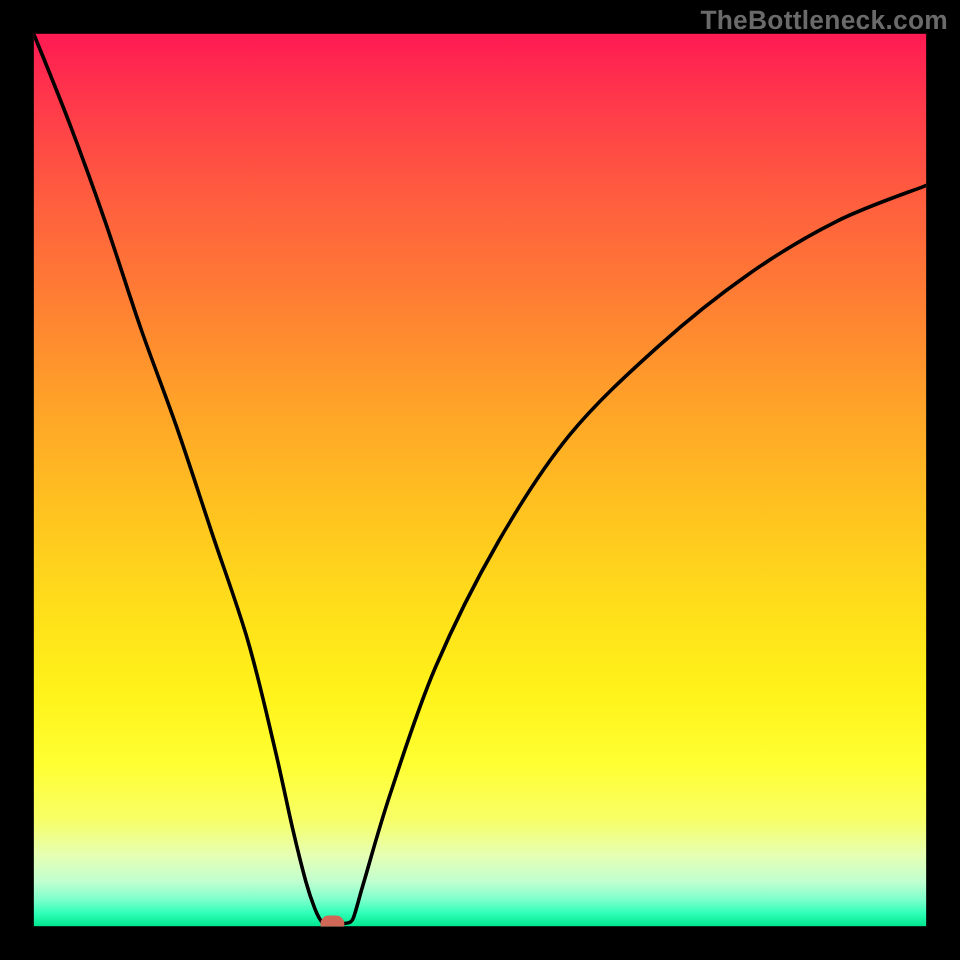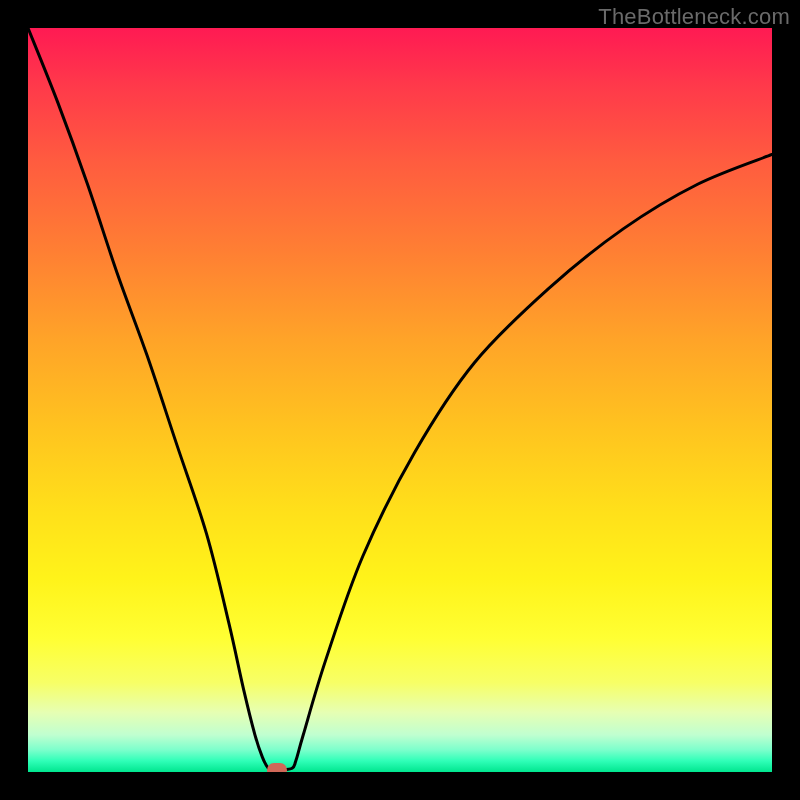--- a/index.html
+++ b/index.html
@@ -60,21 +60,21 @@
     background: #d06858;
     transform: translate(-50%, -50%);
   }
   .watermark {
     position: absolute;
     top: 4px;
     right: 10px;
     color: #6a6a6a;
     font-size: 22px;
     letter-spacing: 0.2px;
-    font-weight: 400;
+    font-weight: 700;
   }
 </style>
 </head>
 <body>
 
 <div class="frame">
 
   <div class="plot-area">
     <div class="gradient-bg"></div>
 

